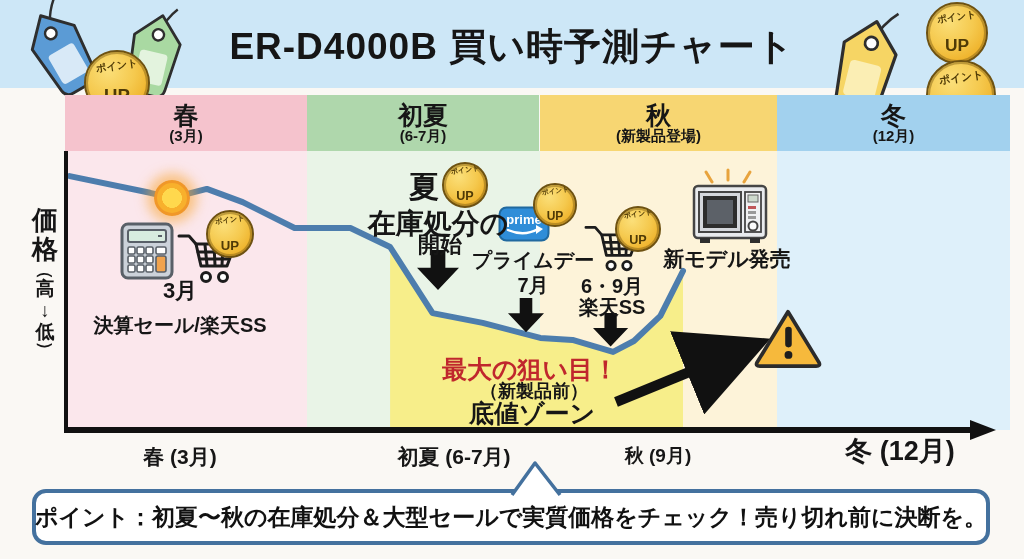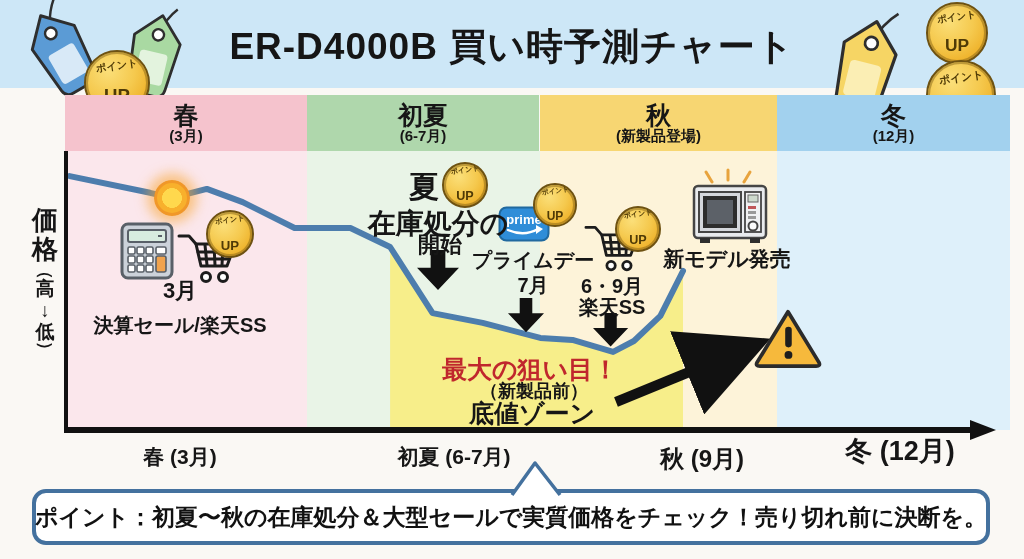--- a/index.html
+++ b/index.html
@@ -269,21 +269,21 @@
 
   <div class="abs annot ctr nowrap txt-layer" style="left:727px;top:245px;font-size:21px;">新モデル発売</div>
 
   <div class="abs annot red ctr nowrap txt-layer" style="left:530px;top:353px;font-size:25px;">最大の狙い目！</div>
   <div class="abs annot ctr nowrap txt-layer" style="left:534px;top:379px;font-size:18px;">（新製品前）</div>
   <div class="abs annot ctr nowrap txt-layer" style="left:532px;top:397px;font-size:25px;">底値ゾーン</div>
 
 
   <div class="abs annot ctr nowrap" style="left:180px;top:443px;font-size:21px;">春 (3月)</div>
   <div class="abs annot ctr nowrap" style="left:422px;top:443px;font-size:21px;margin-left:32px;">初夏 (6-7月)</div>
-  <div class="abs annot ctr nowrap" style="left:658px;top:443px;font-size:24px;margin-left:44px;">秋 (9月)</div>
+  <div class="abs annot ctr nowrap" style="left:658px;top:443px;font-size:19px;">秋 (9月)</div>
   <div class="abs annot ctr nowrap" style="left:900px;top:433px;font-size:27px;">冬 (12月)</div>
 
   <div class="abs footer-box">
     <span class="txt nowrap">ポイント：初夏〜秋の在庫処分＆大型セールで実質価格をチェック！売り切れ前に決断を。</span>
   </div>
   <svg class="abs" style="left:505px;top:458px;z-index:6;" width="62" height="40" viewBox="0 0 62 40">
     <path d="M7 37 L30 5 L55 37" fill="#fff" stroke="#44719e" stroke-width="3.5" stroke-linejoin="round"></path>
   </svg>
 
 </div>

